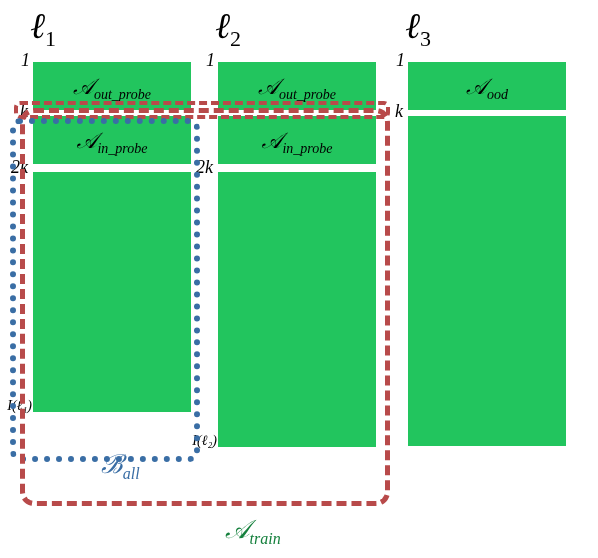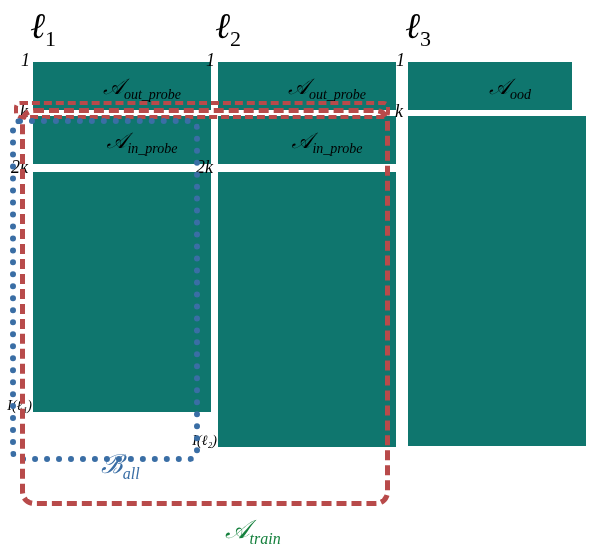--- a/index.html
+++ b/index.html
@@ -14,22 +14,21 @@
   .col-header {
     position: absolute;
     top: 5px;
     font-size: 36px;
     font-style: italic;
     width: 165px;
   }
   .col-header sub { font-size: 22px; font-style: normal; }
   .block {
     position: absolute;
-    background: #0f766e;
-    padding-left: 20px;
+    background: #22c55e;
   }
   .block-label {
     position: absolute;
     width: 100%;
     text-align: center;
     font-size: 22px;
     font-style: italic;
   }
   .block-label sub { font-size: 14px; }
   .tick {
@@ -98,21 +97,21 @@
   <div class="block-label" style="top:12px;">
     <span style="font-family:'Lucida Calligraphy',cursive;">𝒜</span><sub>in_probe</sub>
   </div>
 </div>
 <div class="block" style="left:218px; top:172px; width:158px; height:275px;"></div>
 
 <div class="tick" style="left:185px; top:50px;">1</div>
 <div class="tick" style="left:183px; top:157px;">2k</div>
 <div class="tick small" style="left:177px; top:433px; width:40px;font-family:Liberation Serif, serif;">I(ℓ₂)</div>
 
-<div class="block" style="left:408px; top:62px; width:144px; height:48px;">
+<div class="block" style="left:408px; top:62px; width:158px; height:48px;">
   <div class="block-label" style="top:12px;">
     <span style="font-family:'Lucida Calligraphy',cursive;">𝒜</span><sub>ood</sub>
   </div>
 </div>
 <div class="block" style="left:408px; top:116px; width:158px; height:330px;"></div>
 
 <div class="tick" style="left:375px; top:50px;">1</div>
 <div class="tick" style="left:373px; top:101px;">k</div>
 
 <div class="box-red" style="left:14px; top:101px; width:376px; height:18px; border-radius:6px; border-width:4px;"></div>

